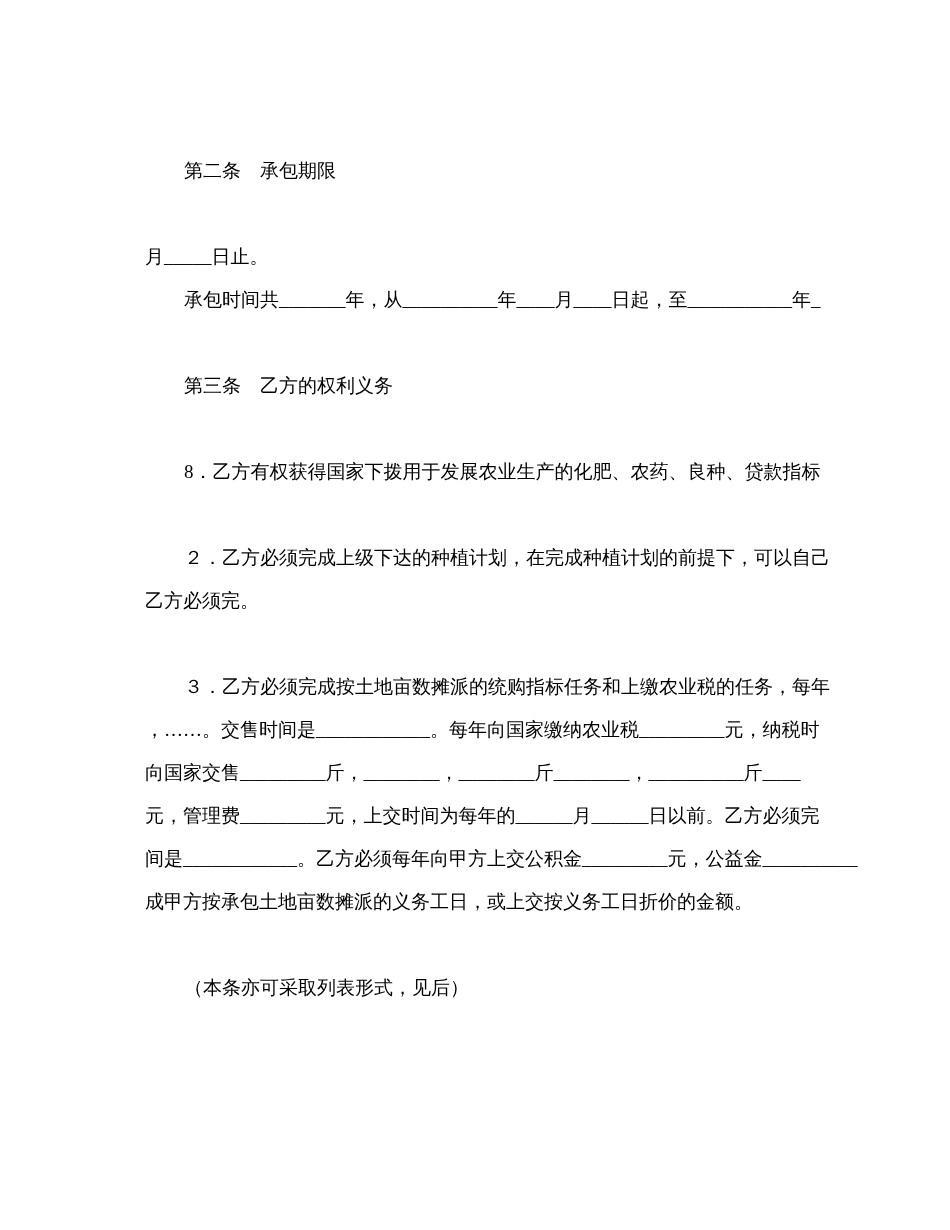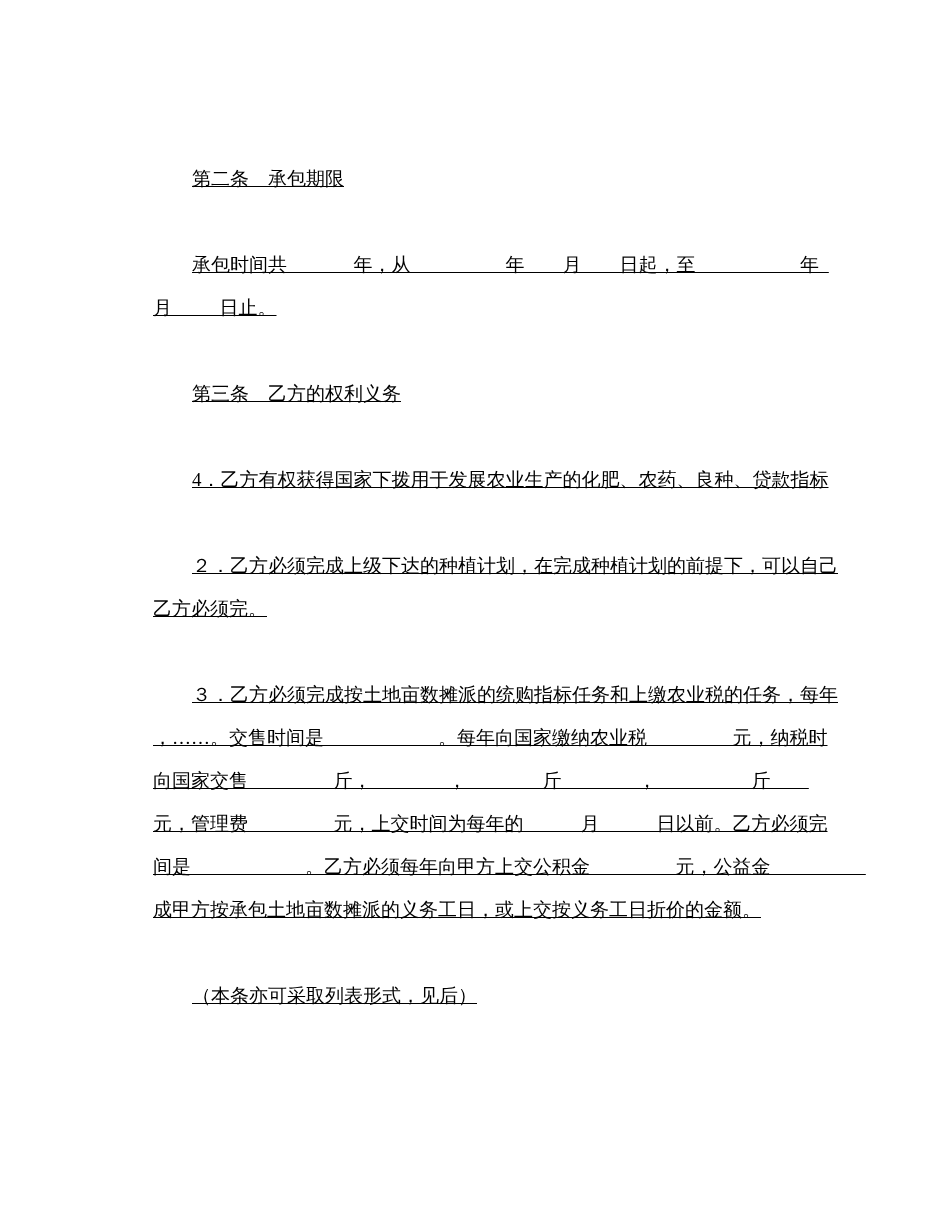--- a/index.html
+++ b/index.html
@@ -16,23 +16,22 @@
     overflow: hidden;
     font-family: "Liberation Serif", "DejaVu Serif", serif;
   }
   .doc {
     position: absolute;
     left: 137px;
     top: 141px;
     width: 760px;
   }
   .para {
-    margin: 16px;
+    margin: 8px;
     padding: 0;
-    text-decoration: underline;
   }
   .para + .para {
     margin-top: 43px; 
   }
   .line {
     height: 43px;
     line-height: 43px;
     font-size: 19px;
     letter-spacing: 0;
     white-space: pre;
@@ -44,28 +43,28 @@
 </style>
 </head>
 <body>
 
 <div class="page">
   <div class="doc" id="doc">
       <div class="para">
         <div class="line first">第二条　承包期限</div>
       </div>
       <div class="para">
+        <div class="line">月_____日止。</div>
         <div class="line first">承包时间共_______年，从__________年____月____日起，至___________年_</div>
-        <div class="line">月_____日止。</div>
       </div>
       <div class="para">
         <div class="line first">第三条　乙方的权利义务</div>
       </div>
       <div class="para">
-        <div class="line first">4．乙方有权获得国家下拨用于发展农业生产的化肥、农药、良种、贷款指标</div>
+        <div class="line first">8．乙方有权获得国家下拨用于发展农业生产的化肥、农药、良种、贷款指标</div>
       </div>
       <div class="para">
         <div class="line first">２．乙方必须完成上级下达的种植计划，在完成种植计划的前提下，可以自己</div>
         <div class="line">乙方必须完。</div>
       </div>
       <div class="para">
         <div class="line first">３．乙方必须完成按土地亩数摊派的统购指标任务和上缴农业税的任务，每年</div>
         <div class="line">，……。交售时间是____________。每年向国家缴纳农业税_________元，纳税时</div>
         <div class="line">向国家交售_________斤，________，________斤________，__________斤____</div>
         <div class="line">元，管理费_________元，上交时间为每年的______月______日以前。乙方必须完</div>

